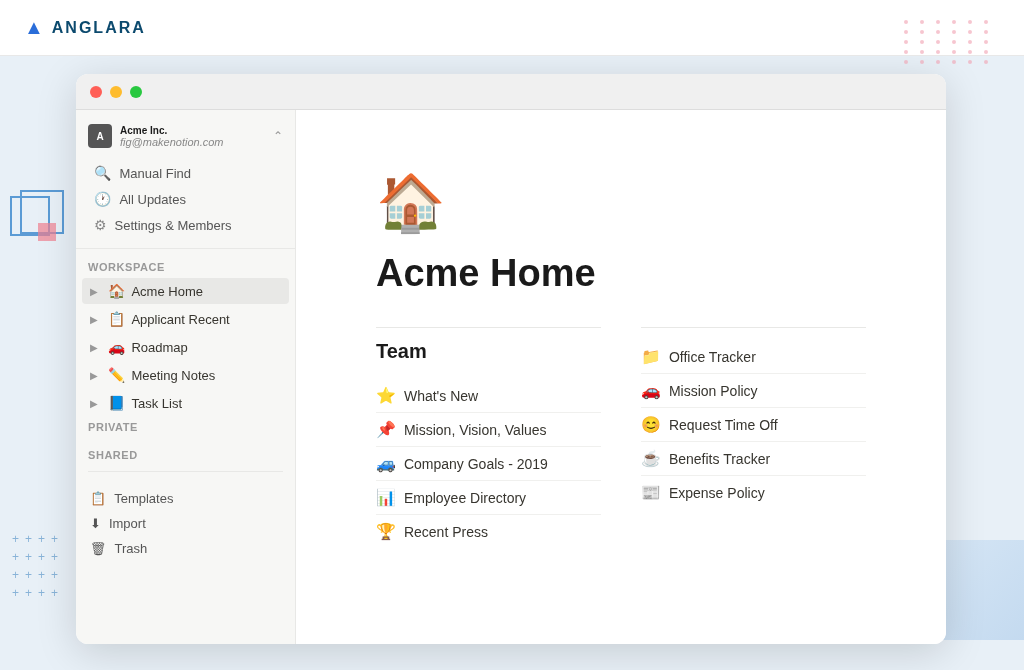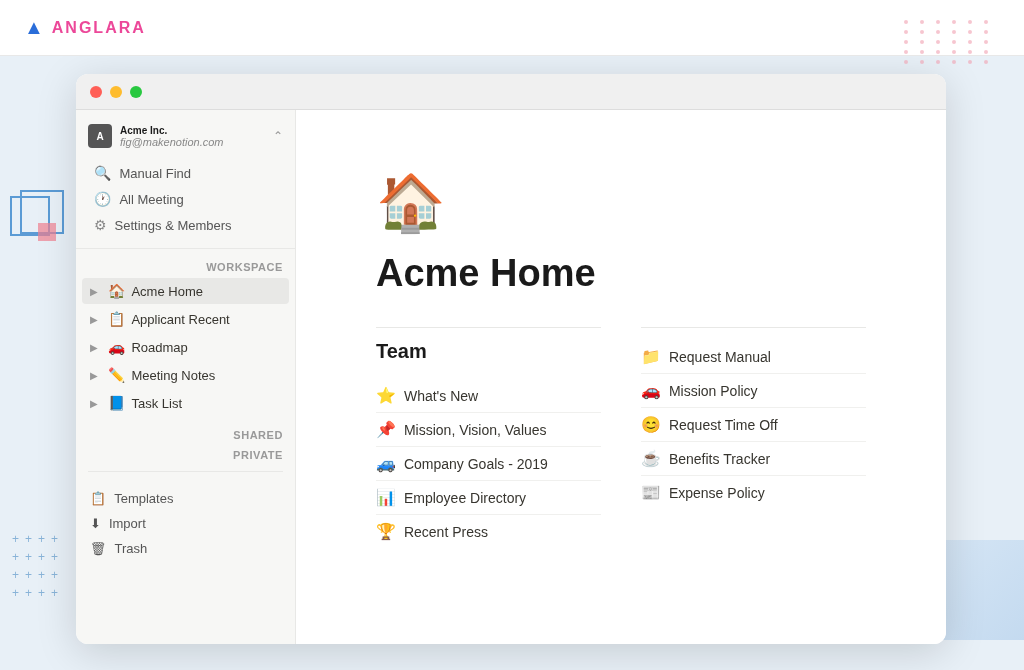--- a/index.html
+++ b/index.html
@@ -28,21 +28,21 @@
       align-items: center;
       gap: 8px;
     }
     .logo-icon {
       color: #2a6dd9;
       font-size: 20px;
     }
     .logo-text {
       font-weight: 800;
       font-size: 16px;
-      color: #ec4899;
+      color: #0c4a6e;
       letter-spacing: 2px;
     }
 
     
     .dots-decoration {
       position: absolute;
       top: 20px;
       right: 30px;
       display: grid;
       grid-template-columns: repeat(6, 10px);
@@ -207,21 +207,20 @@
       color: #888;
     }
 
     .sidebar-section-label {
       font-size: 11px;
       color: #999;
       font-weight: 600;
       letter-spacing: 0.05em;
       padding: 12px 12px 4px;
       text-transform: uppercase;
-      text-align: right;
     }
 
     .sidebar-item {
       display: flex;
       align-items: center;
       gap: 6px;
       padding: 5px 8px;
       border-radius: 4px;
       cursor: pointer;
       color: #37352f;
@@ -450,21 +449,21 @@
             </div>
             <span class="chevron-icon">⌃</span>
           </div>
 
           <div class="sidebar-action">
             <span class="sidebar-action-icon">🔍</span>
             <span>Manual Find</span>
           </div>
           <div class="sidebar-action">
             <span class="sidebar-action-icon">🕐</span>
-            <span>All Meeting</span>
+            <span>All Updates</span>
           </div>
           <div class="sidebar-action">
             <span class="sidebar-action-icon">⚙</span>
             <span>Settings &amp; Members</span>
           </div>
         </div>
 
         <div class="sidebar-section-label">WORKSPACE</div>
 
         <div class="sidebar-item active">
@@ -486,22 +485,22 @@
           <span class="sidebar-item-arrow">▶</span>
           <span class="sidebar-item-emoji">✏️</span>
           <span>Meeting Notes</span>
         </div>
         <div class="sidebar-item">
           <span class="sidebar-item-arrow">▶</span>
           <span class="sidebar-item-emoji">📘</span>
           <span>Task List</span>
         </div>
 
+        <div class="sidebar-section-label" style="padding-top:4px;">PRIVATE</div>
         <div class="sidebar-section-label">SHARED</div>
-        <div class="sidebar-section-label" style="padding-top:4px;">PRIVATE</div>
 
         <div class="sidebar-divider"></div>
 
         <div class="sidebar-bottom">
           <div class="sidebar-bottom-item">
             <span>📋</span>
             <span>Templates</span>
           </div>
           <div class="sidebar-bottom-item">
             <span>⬇</span>
@@ -543,21 +542,21 @@
                 <span class="item-emoji">🏆</span>
                 <span>Recent Press</span>
               </li>
             </ul>
           </div>
 
           <div class="content-section">
             <ul class="content-list">
               <li>
                 <span class="item-emoji">📁</span>
-                <span>Request Manual</span>
+                <span>Office Tracker</span>
               </li>
               <li>
                 <span class="item-emoji">🚗</span>
                 <span>Mission Policy</span>
               </li>
               <li>
                 <span class="item-emoji">😊</span>
                 <span>Request Time Off</span>
               </li>
               <li>

